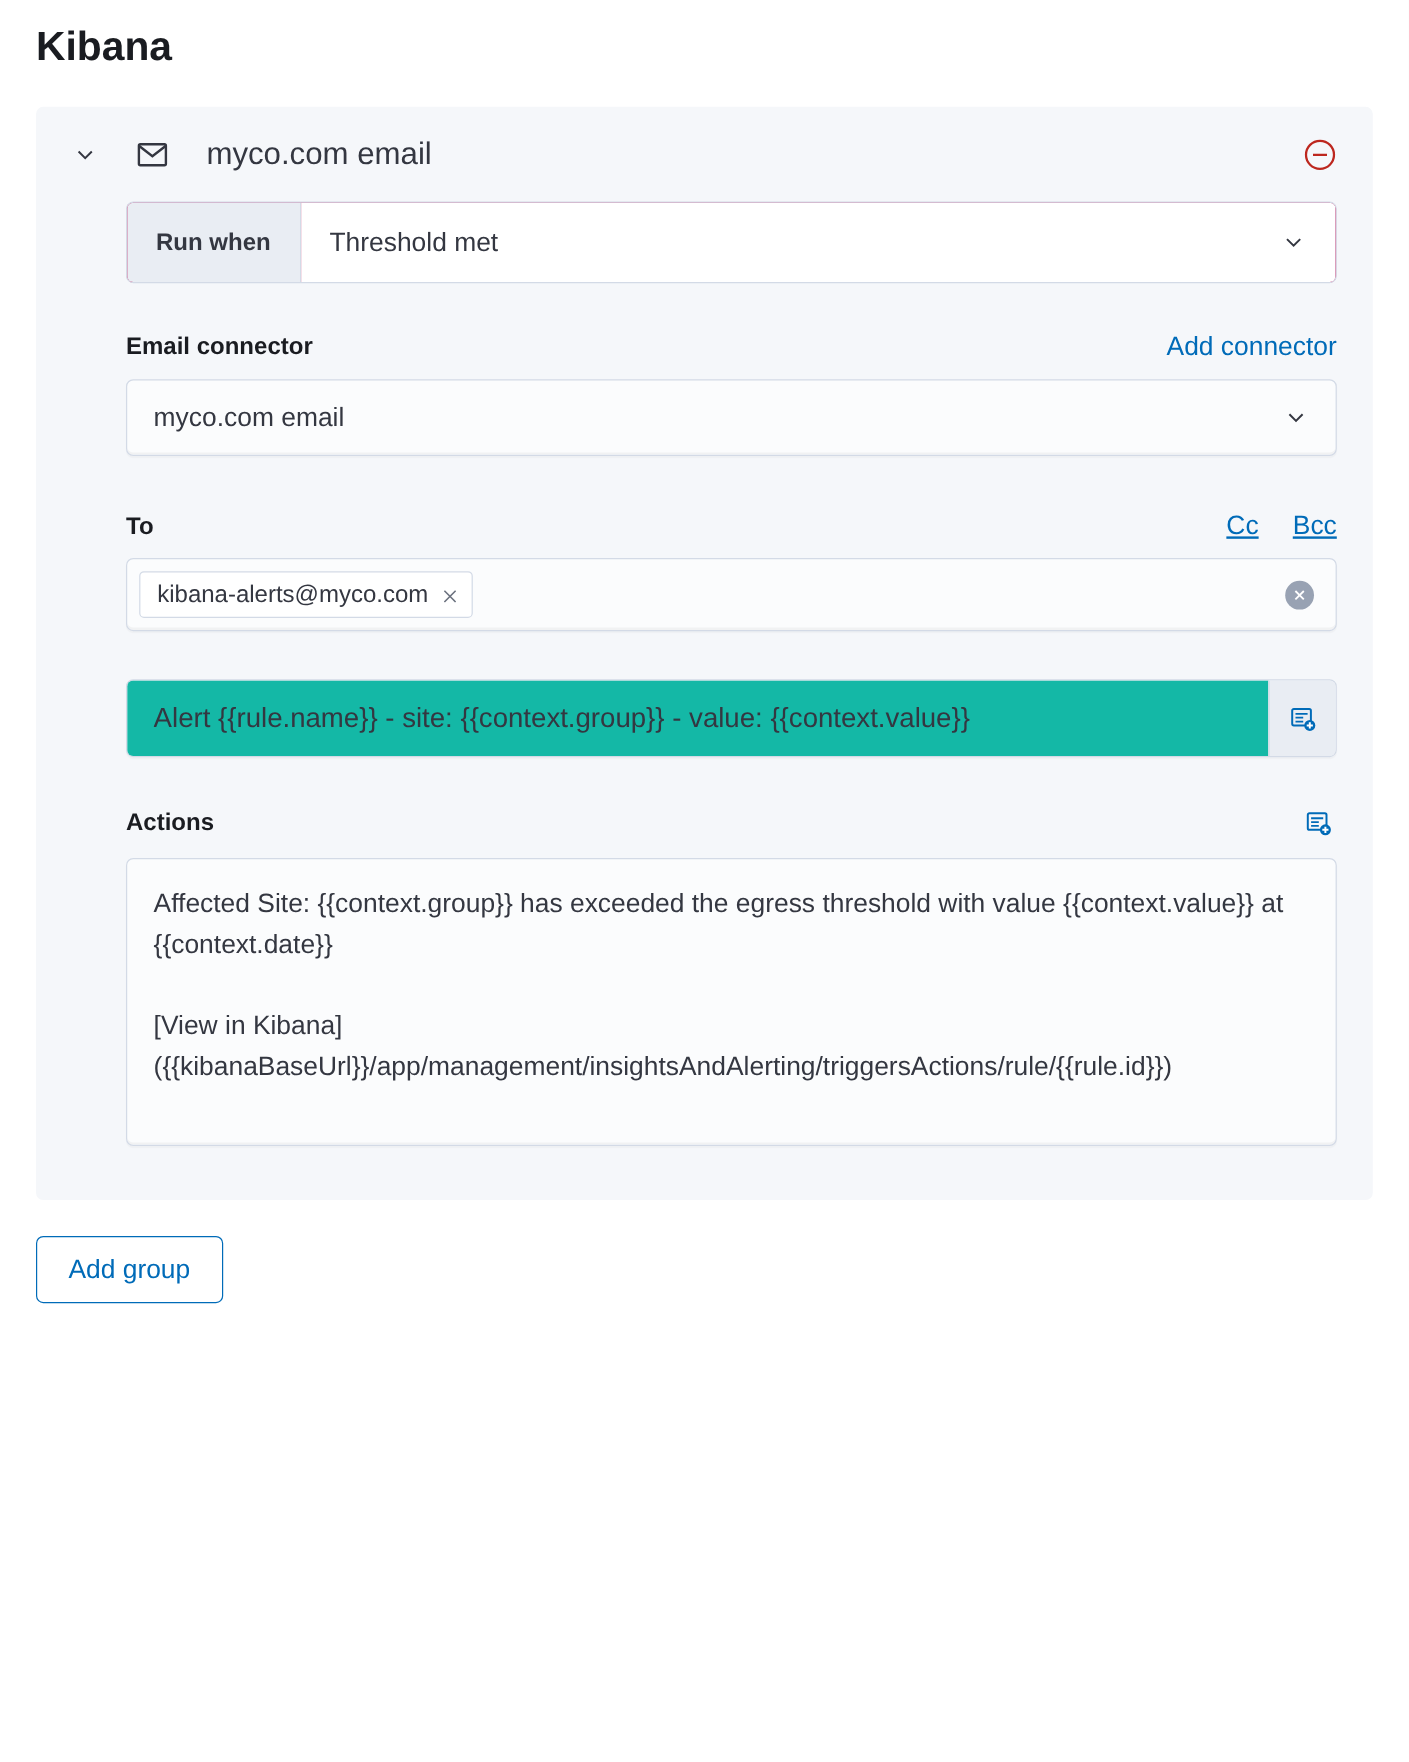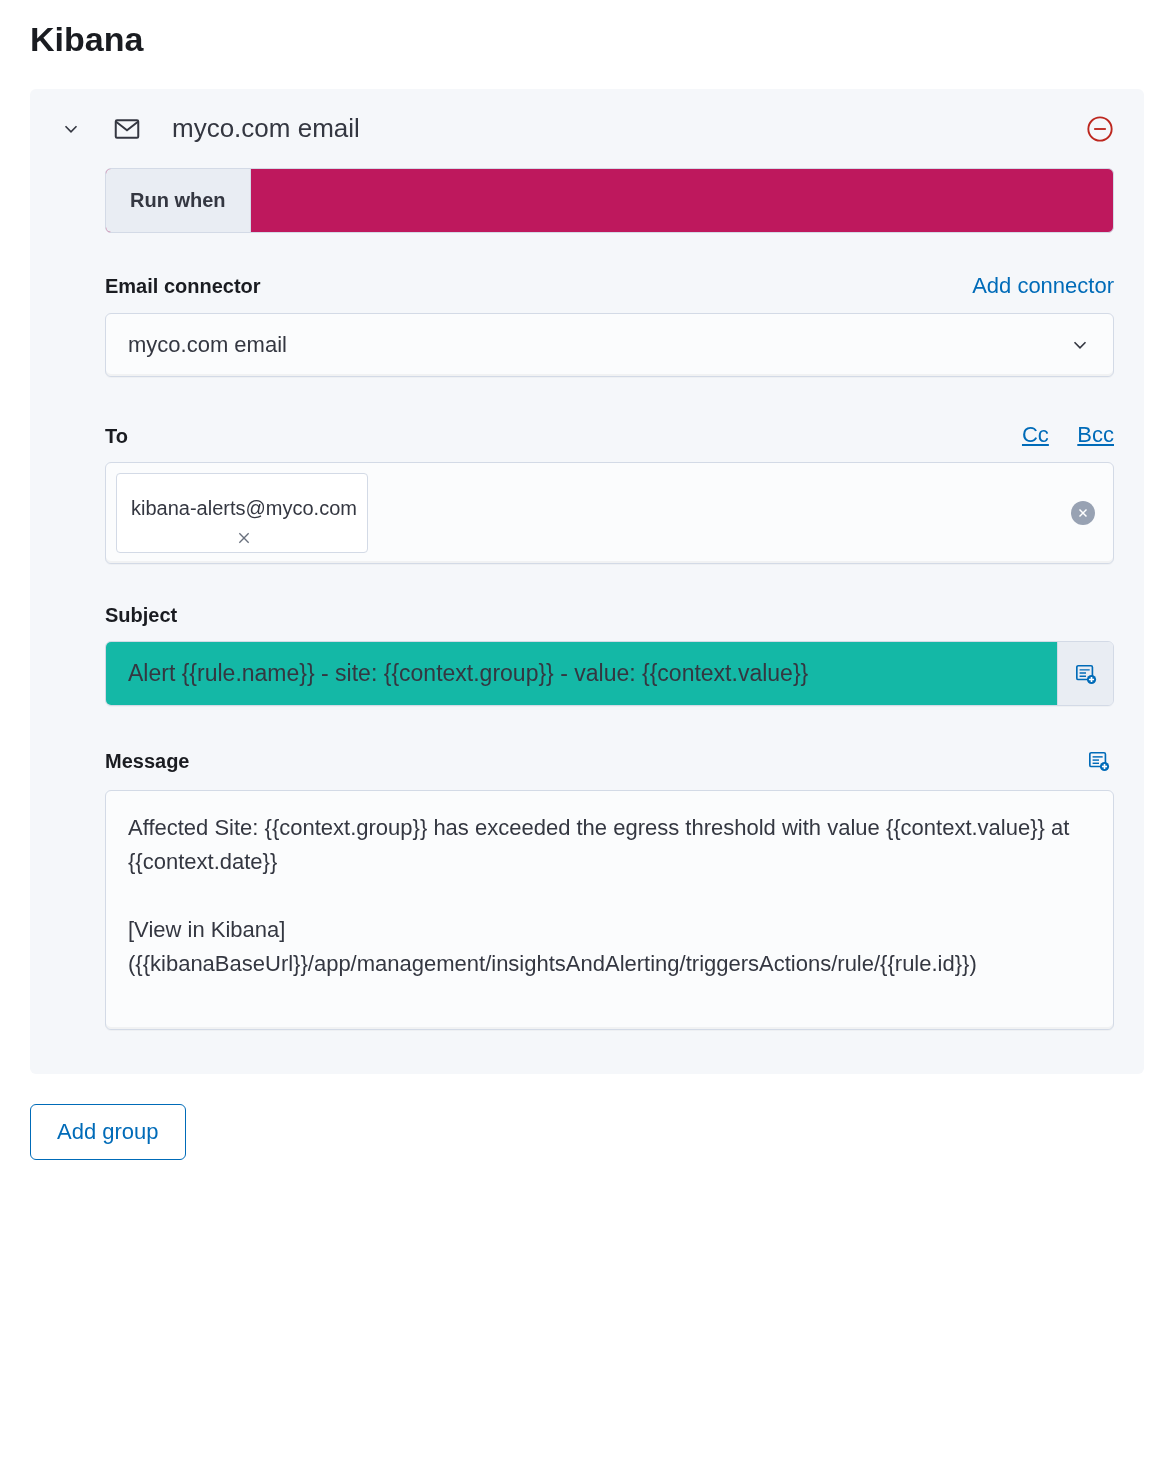--- a/index.html
+++ b/index.html
@@ -145,25 +145,24 @@
       padding: 10px 18px 10px 10px;
       margin-bottom: 40px;
       box-shadow: 0 1px 1px rgba(0,0,0,0.03), inset 0 -2px 0 rgba(0,0,0,0.04);
     }
     .pill {
       display: inline-flex;
       align-items: center;
       background: #fff;
       border: 1px solid #d3dae6;
       border-radius: 4px;
-      padding: 23px 10px 6px 14px;
+      padding: 8px 10px 6px 14px;
       font-size: 20px;
       color: #343741;
       gap: 10px;
-      flex-direction: column;
     }
     .pill-close {
       cursor: pointer;
       display: flex;
       align-items: center;
     }
     .clear-btn {
       width: 24px;
       height: 24px;
       border-radius: 50%;
@@ -274,20 +273,26 @@
         <circle cx="12" cy="12" r="10"></circle>
         <line x1="7" y1="12" x2="17" y2="12"></line>
       </svg>
     </span>
   </div>
 
   <div class="action-body">
 
     <div class="run-when-row">
       <div class="run-when-label">Run when</div>
+      <div class="run-when-select">
+        <span>Threshold met</span>
+        <svg width="22" height="22" viewBox="0 0 24 24" class="chevron-svg">
+          <polyline points="6 9 12 15 18 9"></polyline>
+        </svg>
+      </div>
     </div>
 
     <div class="section-label-row">
       <span class="section-label">Email connector</span>
       <button class="link-btn">Add connector</button>
     </div>
     <div class="select-box">
       <span>myco.com email</span>
       <svg width="22" height="22" viewBox="0 0 24 24" class="chevron-svg">
         <polyline points="6 9 12 15 18 9"></polyline>
@@ -312,38 +317,37 @@
         </span>
       </span>
       <span class="clear-btn">
         <svg width="12" height="12" viewBox="0 0 24 24" fill="none" stroke="#fff" stroke-width="3">
           <line x1="5" y1="5" x2="19" y2="19"></line>
           <line x1="19" y1="5" x2="5" y2="19"></line>
         </svg>
       </span>
     </div>
 
-    <div class="section-label" style="margin-bottom:14px">Subject</div>
     <div class="subject-row">
       <input class="subject-input" type="text" value="Alert {{rule.name}} - site: {{context.group}} - value: {{context.value}}" style="">
       <button class="variable-btn">
         <svg width="22" height="22" viewBox="0 0 24 24">
           <rect x="2" y="3" width="17" height="15" rx="1.5" fill="none" stroke="#006bb8" stroke-width="1.8"></rect>
           <line x1="5" y1="7.5" x2="16" y2="7.5" stroke="#006bb8" stroke-width="1.6"></line>
           <line x1="5" y1="11" x2="12" y2="11" stroke="#006bb8" stroke-width="1.6"></line>
           <line x1="5" y1="14.5" x2="12" y2="14.5" stroke="#006bb8" stroke-width="1.6"></line>
           <circle cx="18" cy="18" r="5" fill="#006bb8"></circle>
           <line x1="18" y1="15.2" x2="18" y2="20.8" stroke="#fff" stroke-width="1.8"></line>
           <line x1="15.2" y1="18" x2="20.8" y2="18" stroke="#fff" stroke-width="1.8"></line>
         </svg>
       </button>
     </div>
 
     <div class="message-label-row">
-      <span class="section-label">Message</span>
+      <span class="section-label">Actions</span>
       <button class="message-var-btn">
         <svg width="22" height="22" viewBox="0 0 24 24">
           <rect x="2" y="3" width="17" height="15" rx="1.5" fill="none" stroke="#006bb8" stroke-width="1.8"></rect>
           <line x1="5" y1="7.5" x2="16" y2="7.5" stroke="#006bb8" stroke-width="1.6"></line>
           <line x1="5" y1="11" x2="12" y2="11" stroke="#006bb8" stroke-width="1.6"></line>
           <line x1="5" y1="14.5" x2="12" y2="14.5" stroke="#006bb8" stroke-width="1.6"></line>
           <circle cx="18" cy="18" r="5" fill="#006bb8"></circle>
           <line x1="18" y1="15.2" x2="18" y2="20.8" stroke="#fff" stroke-width="1.8"></line>
           <line x1="15.2" y1="18" x2="20.8" y2="18" stroke="#fff" stroke-width="1.8"></line>
         </svg>

